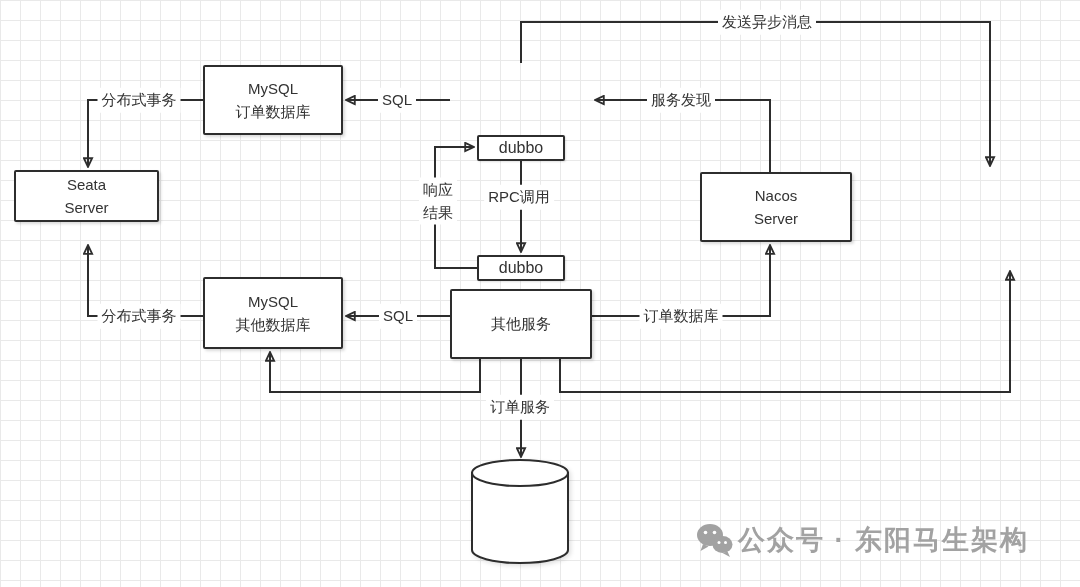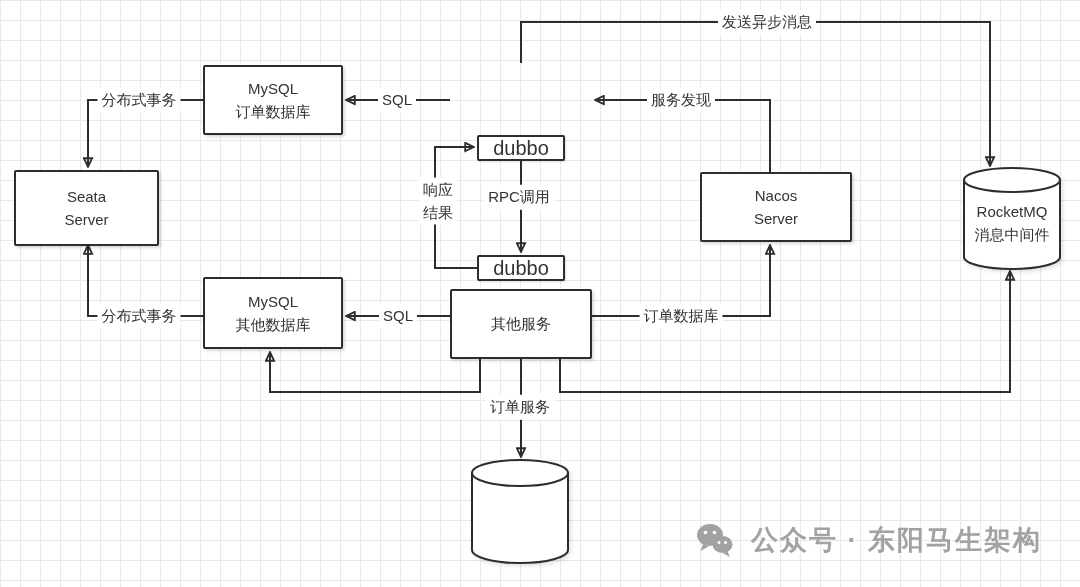--- a/index.html
+++ b/index.html
@@ -16,33 +16,33 @@
   }
   .edges { position: absolute; left: 0; top: 0; z-index: 1; }
   .edges path { fill: none; stroke: #2d2d2d; stroke-width: 2; }
   .node {
     position: absolute; z-index: 2; background: #fff;
     border: 2px solid #2d2d2d; border-radius: 2px;
     display: flex; align-items: center; justify-content: center;
     text-align: center; font-size: 15px; line-height: 1.55;
     white-space: pre-line; box-shadow: 2px 2px 3px rgba(0,0,0,.14);
   }
-  .node.small { font-size: 20px; line-height: 1; box-shadow: 1px 1px 2px rgba(0,0,0,.12); }
+  .node.small { font-size: 16px; line-height: 1; box-shadow: 1px 1px 2px rgba(0,0,0,.12); }
   .cyl { position: absolute; z-index: 2; filter: drop-shadow(2px 2px 2px rgba(0,0,0,.12)); }
   .cyl svg { display: block; }
   .cyl-label {
     position: absolute; left: 0; right: 0; text-align: center;
     font-size: 15px; line-height: 1.55; white-space: pre-line;
   }
   .elabel {
     position: absolute; z-index: 3; transform: translate(-50%,-50%);
     background: #fff; padding: 1px 4px; font-size: 15px; line-height: 1.5;
     text-align: center; white-space: pre-line;
   }
-  .watermark { position: absolute; z-index: 4; left: 694px; top: 520px; display: flex; align-items: center; gap: 17px; }
+  .watermark { position: absolute; z-index: 4; left: 694px; top: 520px; display: flex; align-items: center; gap: 4px; }
   .watermark-text { font-size: 27px; font-weight: bold; color: #a2a2a2; letter-spacing: 2px; }
 </style>
 </head>
 <body>
 
 <div class="canvas">
 
   <svg class="edges" width="1080" height="587">
     <defs>
       <marker id="arw" viewBox="0 0 12 12" refX="10" refY="6" markerWidth="11" markerHeight="11" markerUnits="userSpaceOnUse" orient="auto">
@@ -59,37 +59,29 @@
     <path d="M450,316 L347,316" marker-end="url(#arw)"></path>
     <path d="M203,316 L88,316 L88,246" marker-end="url(#arw)"></path>
     <path d="M480,351 L480,392 L270,392 L270,353" marker-end="url(#arw)"></path>
     <path d="M521,351 L521,456" marker-end="url(#arw)"></path>
     <path d="M560,351 L560,392 L1010,392 L1010,272" marker-end="url(#arw)"></path>
   </svg>
 
   <div class="node" style="left:203px;top:65px;width:140px;height:70px">MySQL
 订单数据库</div>
   <div class="node small" style="left:477px;top:135px;width:88px;height:26px">dubbo</div>
-  <div class="node" style="left:14px;top:170px;width:145px;height:76px">Seata
+  <div class="node" style="left:14px;top:170px;width:145px;height:52px">Seata
 Server</div>
   <div class="node" style="left:700px;top:172px;width:152px;height:70px">Nacos
 Server</div>
   <div class="node small" style="left:477px;top:255px;width:88px;height:26px">dubbo</div>
   <div class="node" style="left:450px;top:289px;width:142px;height:70px">其他服务</div>
   <div class="node" style="left:203px;top:277px;width:140px;height:72px">MySQL
 其他数据库</div>
 
-  <div class="cyl" style="left:962px;top:166px;width:100px;height:105px">
-    <svg width="100" height="105" viewBox="0 0 100 105">
-      <path d="M2,14 L2,91 A48,12 0 0 0 98,91 L98,14 Z" fill="#ffffff" stroke="#2d2d2d" stroke-width="2"></path>
-      <ellipse cx="50" cy="14" rx="48" ry="12" fill="#ffffff" stroke="#2d2d2d" stroke-width="2"></ellipse>
-    </svg>
-    <div class="cyl-label" style="top:34px">RocketMQ
-消息中间件</div>
-  </div>
 
   <div class="cyl" style="left:470px;top:458px;width:100px;height:107px">
     <svg width="100" height="107" viewBox="0 0 100 107">
       <path d="M2,15 L2,92 A48,13 0 0 0 98,92 L98,15 Z" fill="#ffffff" stroke="#2d2d2d" stroke-width="2"></path>
       <ellipse cx="50" cy="15" rx="48" ry="13" fill="#ffffff" stroke="#2d2d2d" stroke-width="2"></ellipse>
     </svg>
   </div>
 
   <div class="elabel" style="left:767px;top:22px">发送异步消息</div>
   <div class="elabel" style="left:397px;top:100px">SQL</div>

